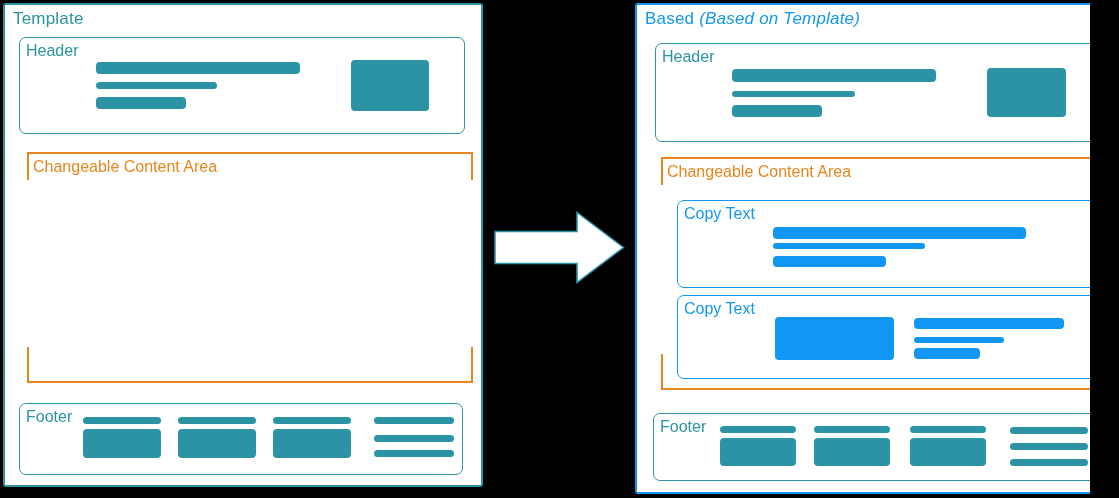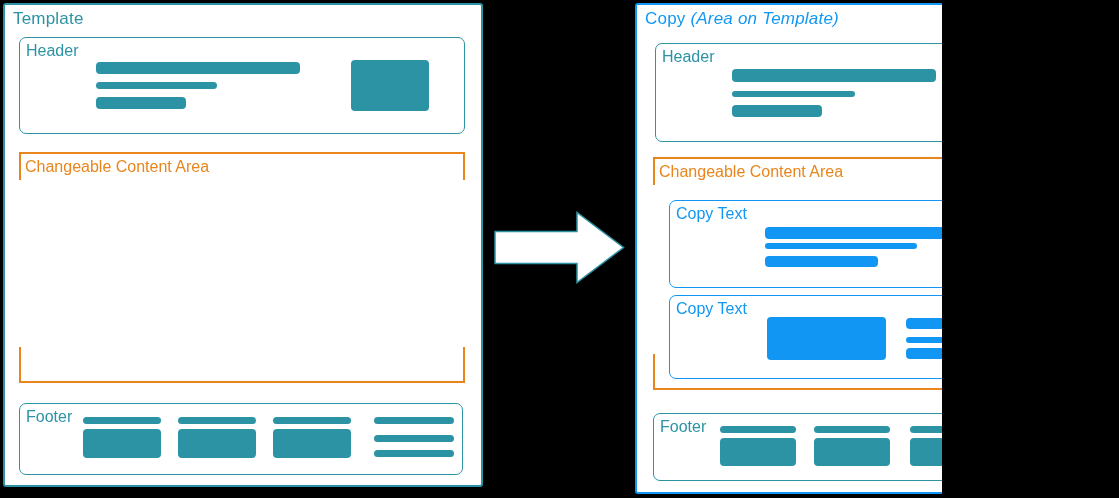--- a/index.html
+++ b/index.html
@@ -1,33 +1,33 @@
 <!DOCTYPE html>
 <html style="--teal: #2B93A4; --orange: #E8861D; --blue: #1197F3; --panel_bg: #FFFFFF; --background: #000000;"><head>
 <meta charset="utf-8">
 <style>
   :root{
     --teal:#2B93A4; --orange:#E8861D; --blue:#1197F3; --panel_bg:#FFFFFF; --background:#000000;
   }
   *{margin:0;padding:0;box-sizing:border-box;}
   body{background:var(--background);font-family:"Liberation Sans",sans-serif;}
-  .stage{position:relative;width:942px;height:498px;background:var(--background);overflow:hidden;}
+  .stage{position:relative;width:1090px;height:498px;background:var(--background);overflow:hidden;}
   .panel{position:absolute;background:var(--panel_bg);border-radius:3px;}
   .panel.left{left:3px;top:3px;width:480px;height:484px;border:2px solid var(--teal);}
   .panel.right{left:635px;top:3px;width:480px;height:491px;border:2px solid var(--blue);}
   .panel-title{position:absolute;left:8px;top:4px;font-size:17px;letter-spacing:.2px;}
   .teal-text{color:var(--teal);}
   .orange-text{color:var(--orange);}
   .blue-text{color:var(--blue);}
   .box{position:absolute;border:1.5px solid var(--teal);border-radius:7px;background:var(--panel_bg);}
   .box.blue-box{border-color:var(--blue);}
   .box-label{position:absolute;left:6px;top:4px;font-size:16px;}
   .bar{position:absolute;background:var(--teal);border-radius:4px;}
   .bar.blue{background:var(--blue);}
-  .content-area{position:absolute;border-top:2px solid var(--orange);border-bottom:2px solid var(--orange);}
+  .content-area{position:absolute;border-top:2px solid var(--orange);border-bottom:2px solid var(--orange);margin-left:8px;}
   .stub{position:absolute;width:2px;background:var(--orange);}
   .stub.tl{left:0;top:0;height:26px;} .stub.tr{right:0;top:0;height:26px;}
   .stub.bl{left:0;bottom:0;height:34px;} .stub.br{right:0;bottom:0;height:34px;}
   .arrow{position:absolute;left:494px;top:211px;}
 </style>
 </head>
 <body>
 
 <div class="stage">
 
@@ -63,21 +63,21 @@
       <div class="bar" style="left:354px;top:46px;width:80px;height:7px;"></div>
     </div>
   </section>
 
   <svg class="arrow" width="132" height="73" viewBox="0 0 132 73">
     <polygon points="1,20.5 83,20.5 83,1.5 129.5,36.5 83,71.5 83,52.5 1,52.5" fill="#FFFFFF" stroke="#2B93A4" stroke-width="1.5"></polygon>
   </svg>
 
   <section class="panel right">
     <div class="panel-title blue-text">
-      <span>Copy </span><span style="font-style:italic;">(Area on Template)</span>
+      <span>Based </span><span style="font-style:italic;">(Based on Template)</span>
     </div>
 
     <div class="box" style="left:18px;top:38px;width:447px;height:99px;">
       <span class="box-label teal-text">Header</span>
       <div class="bar" style="left:76px;top:25px;width:204px;height:13px;"></div>
       <div class="bar" style="left:76px;top:47px;width:123px;height:6px;"></div>
       <div class="bar" style="left:76px;top:61px;width:90px;height:12px;"></div>
       <div class="bar" style="left:331px;top:24px;width:79px;height:49px;"></div>
     </div>
 

